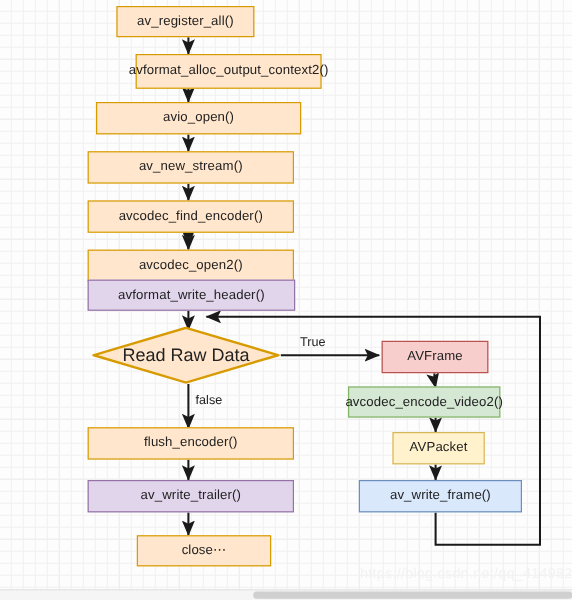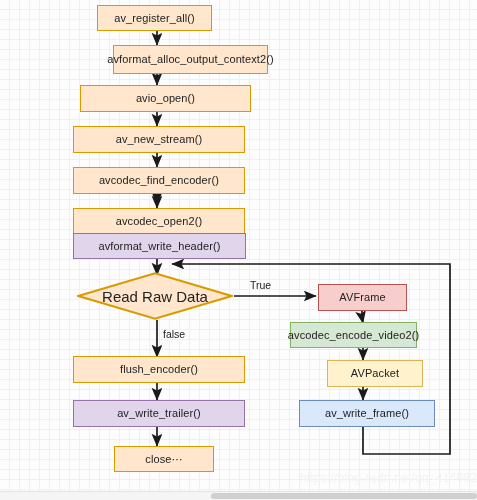--- a/index.html
+++ b/index.html
@@ -203,33 +203,33 @@
   </div>
 
   <div class="node n-orange" style="left:73px; top:356px; width:172px; height:27px;">
     <span>flush_encoder()</span>
   </div>
 
   <div class="node n-purple" style="left:73px; top:400px; width:172px; height:27px;">
     <span>av_write_trailer()</span>
   </div>
 
-  <div class="node n-orange" style="left:114px; top:446px; width:100px; height:26px;">
+  <div class="node n-orange" style="left:114px; top:446px; width:112px; height:26px;">
     <span>close⋯</span>
   </div>
 
   <div class="node n-red" style="left:318px; top:284px; width:89px; height:27px;">
     <span>AVFrame</span>
   </div>
 
   <div class="node n-green" style="left:290px; top:322px; width:127px; height:26px;">
     <span>avcodec_encode_video2()</span>
   </div>
 
-  <div class="node n-yellow" style="left:327px; top:360px; width:96px; height:27px;">
+  <div class="node n-yellow" style="left:327px; top:360px; width:77px; height:27px;">
     <span>AVPacket</span>
   </div>
 
   <div class="node n-blue" style="left:299px; top:400px; width:136px; height:27px;">
     <span>av_write_frame()</span>
   </div>
 
   <div class="edge-label" style="left:250px; top:279px;">
     <span>True</span>
   </div>

